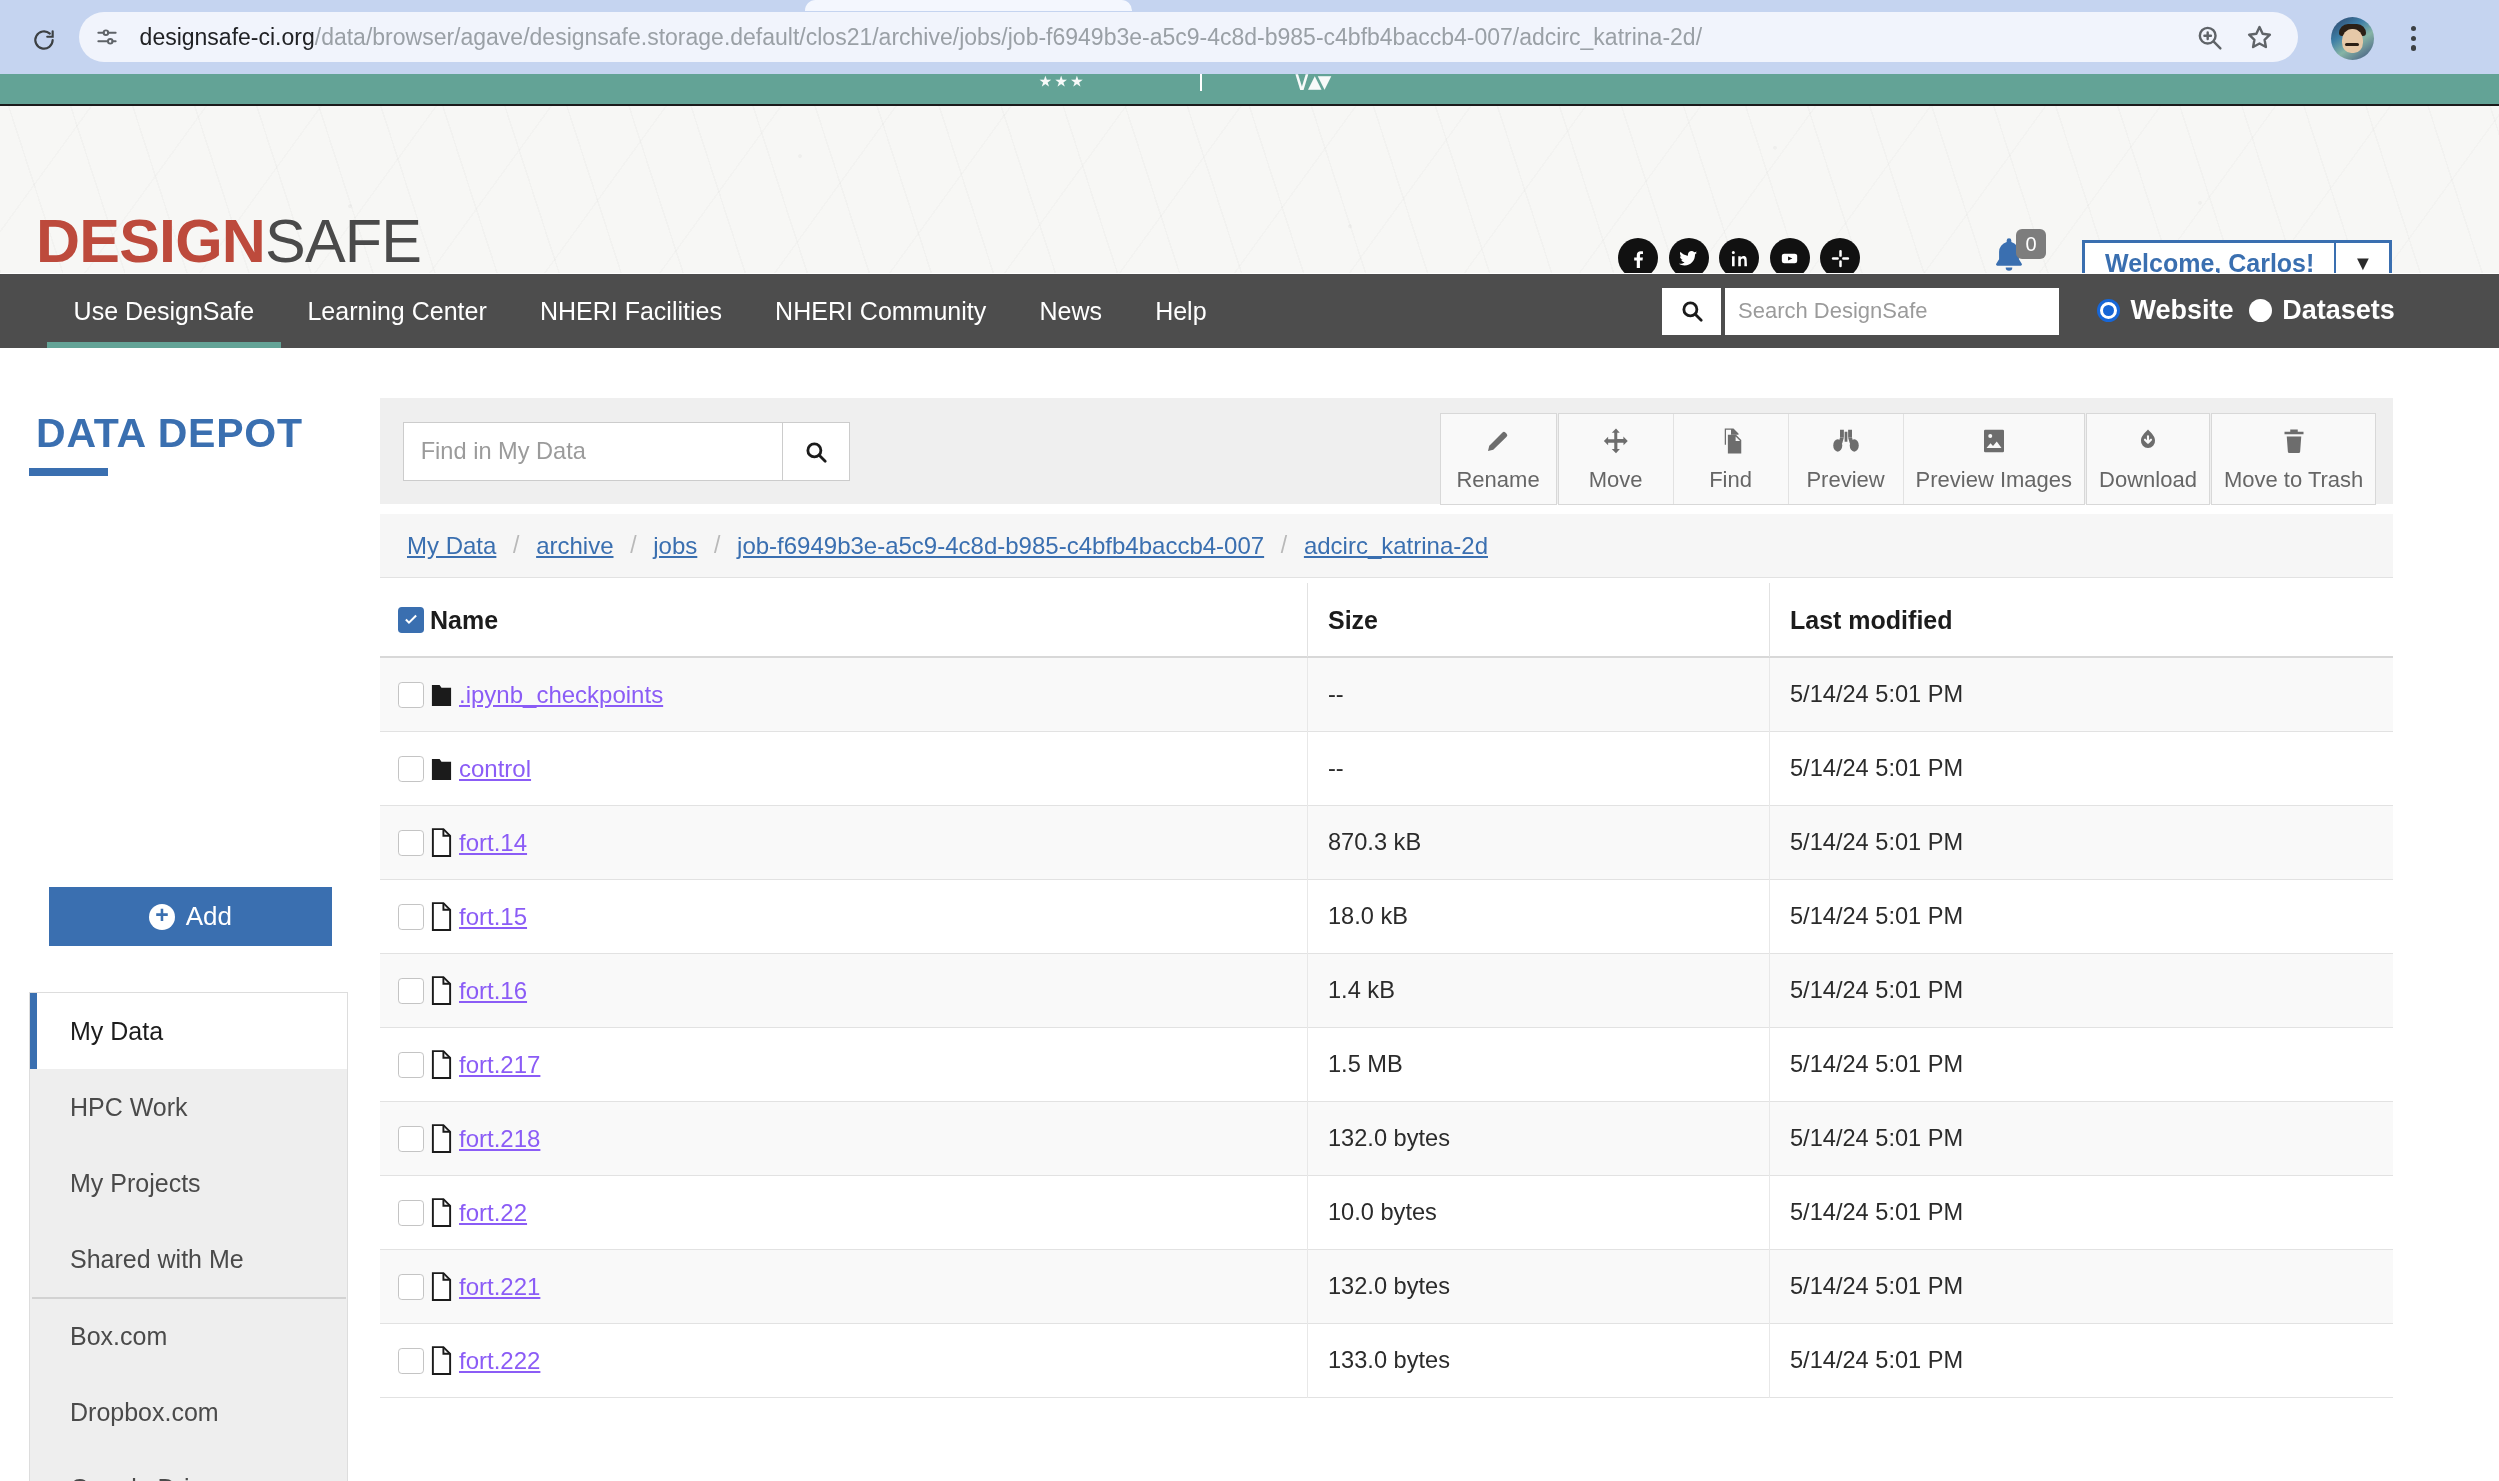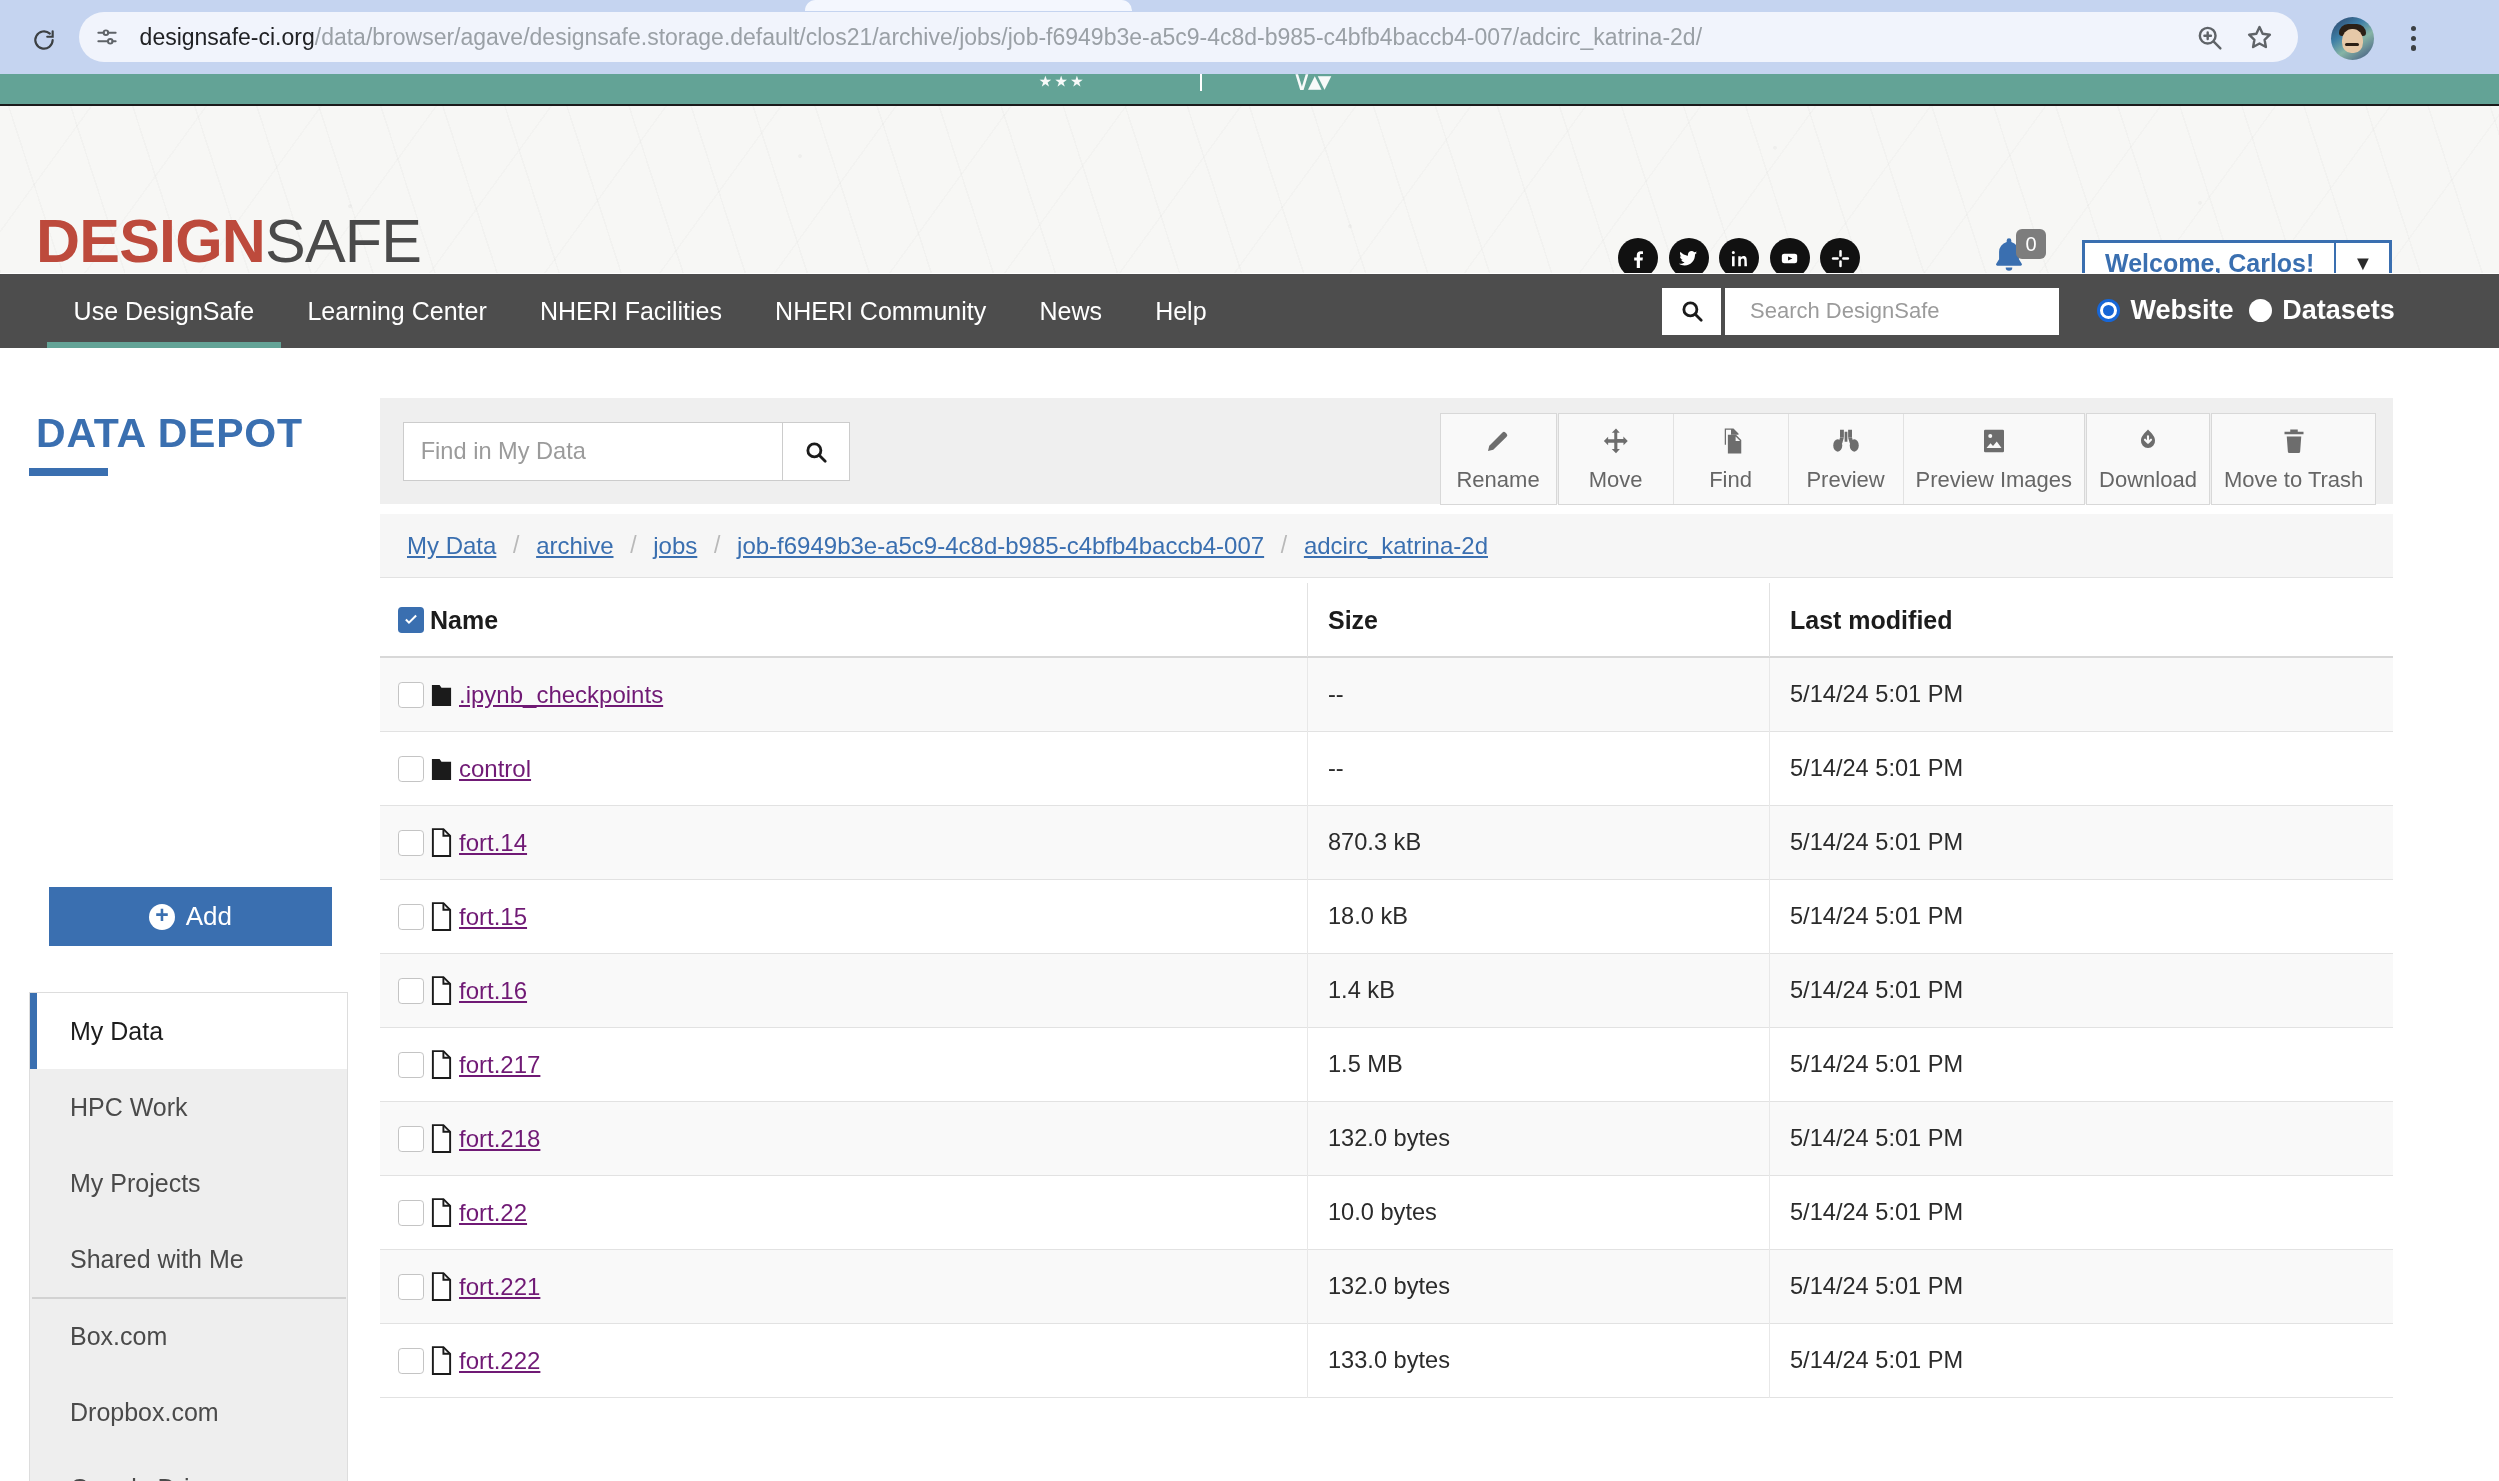--- a/index.html
+++ b/index.html
@@ -165,21 +165,21 @@
     cursor: pointer; white-space: nowrap; height: 74px;
   }
   .nav-item.active { border-bottom: 6px solid #63a396; }
   #nav-search-button {
     position: absolute; left: 1662px; top: 13.7px; width: 59px; height: 47px;
     background: #ffffff; display: flex; align-items: center; justify-content: center; cursor: pointer;
   }
   #nav-search-button svg { width: 26px; height: 26px; }
   #nav-search-input {
     position: absolute; left: 1725px; top: 13.7px; width: 334px; height: 47px;
-    background: #ffffff; border: 0; outline: none; padding: 0 25px;
+    background: #ffffff; border: 0; outline: none; padding: 0 13px;
     font-size: 22px; color: #5e5e5e; font-family: "Liberation Sans", sans-serif;
   }
   #nav-search-input::placeholder { color: #9b9b9b; }
   #search-scope { position: absolute; left: 2097px; top: 21px; display: flex; align-items: center; gap: 15px; }
   .scope-option { display: flex; align-items: center; gap: 10.6px; cursor: pointer; }
   .radio-dot { width: 23px; height: 23px; border-radius: 50%; background: #ffffff; position: relative; }
   .radio-dot.checked { background: #ffffff; border: 3px solid #1766d6; }
   .radio-dot.checked::after {
     content: ""; position: absolute; left: 3px; top: 3px; right: 3px; bottom: 3px;
     border-radius: 50%; background: #1766d6;
@@ -274,21 +274,21 @@
     width: 26px; height: 26px; border: 1.5px solid #c4c4c4; border-radius: 3.8px;
     background: #ffffff; flex: 0 0 auto; cursor: pointer;
   }
   .head-check {
     width: 26px; height: 26px; border-radius: 3.8px; background: #3a6fb0;
     display: flex; align-items: center; justify-content: center; cursor: pointer; flex: 0 0 auto;
   }
   .head-check svg { width: 18px; height: 18px; fill: #ffffff; }
   .file-icon { width: 23px; height: 29px; flex: 0 0 auto; display: flex; align-items: center; }
   .file-icon svg { width: 23px; height: 29px; }
-  .file-name { font-size: 24px; color: #701a75; text-decoration: underline; cursor: pointer; white-space: nowrap; }
+  .file-name { font-size: 24px; color: #8b5cf6; text-decoration: underline; cursor: pointer; white-space: nowrap; }
 </style>
 </head>
 <body>
 
 <div id="browser-chrome">
   <div class="chrome-tabstrip">
     <div class="chrome-tab-stub"></div>
   </div>
 
   <div id="reload-button">

